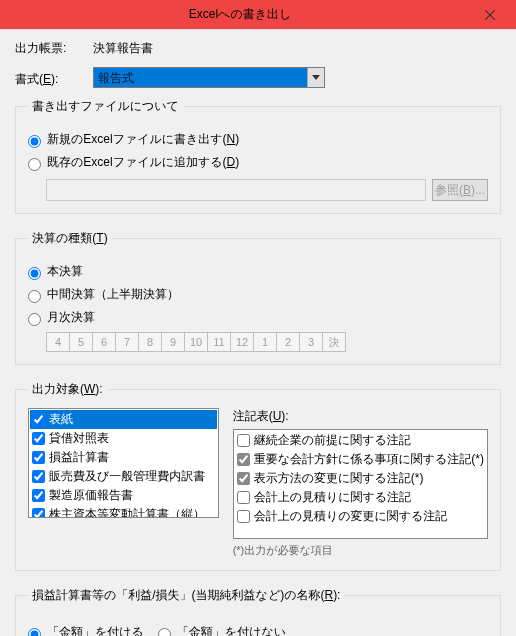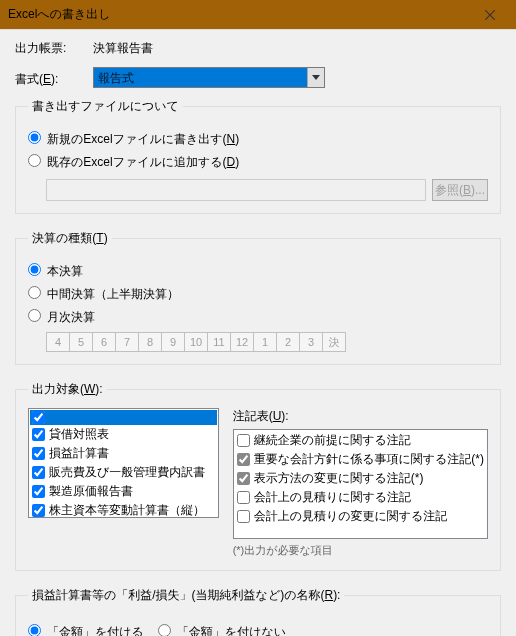--- a/index.html
+++ b/index.html
@@ -1,29 +1,29 @@
 <!DOCTYPE html>
 <html><head>
 <meta charset="utf-8">
 <style>
 * { box-sizing: border-box; margin: 0; padding: 0; }
 body { font-family: "MS UI Gothic", "Meiryo", sans-serif; font-size: 12px; background: #f0f0f0; width: 516px; height: 636px; overflow: hidden; }
-.titlebar { background: #a16207; height: 30px; display: flex; align-items: center; padding: 0 8px; border-bottom: 1px solid #ddd; }
+.titlebar { background: #ef4444; height: 30px; display: flex; align-items: center; padding: 0 8px; border-bottom: 1px solid #ddd; text-align: center; }
 .titlebar .title { flex: 1; }
 .titlebar .close { width: 36px; height: 24px; display: flex; align-items: center; justify-content: center; cursor: pointer; }
 .titlebar .close svg { width: 10px; height: 10px; }
 .content { padding: 10px 15px; }
 .row { display: flex; align-items: flex-end; margin-bottom: 10px; }
 .row .lbl { width: 78px; }
 .select-wrap { position: relative; display: inline-block; }
 .select-wrap select { width: 232px; height: 21px; background: #0078d7; color: #0f172a; border: 1px solid #7a7a7a; padding: 1px 18px 1px 4px; appearance: none; font-family: inherit; font-size: 12px; }
 .select-wrap .arrow { position: absolute; right: 1px; top: 1px; width: 17px; height: 19px; background: #e1e1e1; border-left: 1px solid #aaa; display: flex; align-items: center; justify-content: center; pointer-events: none; }
 fieldset { border: 1px solid #ddd; margin-bottom: 16px; padding: 10px 12px 12px 12px; position: relative; }
 legend { padding: 0 4px; background: #f0f0f0; }
-.radio-row { display: flex; align-items: flex-start; margin: 6px 0; }
+.radio-row { display: flex; align-items: flex-end; margin: 6px 0; }
 .radio-row input[type=radio] { margin-right: 6px; }
 .file-row { display: flex; align-items: center; margin-top: 8px; padding-left: 18px; }
 .file-input { flex: 1; height: 22px; border: 1px solid #ccc; background: #fafafa; padding: 2px 4px; font-family: inherit; font-size: 12px; }
 .file-input:disabled { background: #f0f0f0; color: #888; }
 .browse-btn { width: 56px; height: 22px; margin-left: 6px; background: #e1e1e1; border: 1px solid #adadad; font-family: inherit; font-size: 12px; }
 .browse-btn:disabled { color: #a0a0a0; }
 .months { display: flex; margin-top: 6px; padding-left: 18px; }
 .month-cell { width: 24px; height: 20px; border: 1px solid #c0c0c0; margin-left: -1px; display: flex; align-items: center; justify-content: center; font-size: 11px; color: #a0a0a0; background: #f5f5f5; }
 .month-cell:first-child { margin-left: 0; }
 .lists { display: flex; gap: 14px; }
@@ -119,20 +119,21 @@
       </div>
   </fieldset>
 
   <fieldset>
     <legend>出力対象(<u>W</u>):</legend>
     <div class="lists">
       <div class="list-col">
         <div class="listbox" id="outlist">
             <div class="list-item selected">
               <input type="checkbox" checked="" style="">
+              <span class="txt">表紙</span>
             </div>
             <div class="list-item">
               <input type="checkbox" checked="" style="">
               <span class="txt">貸借対照表</span>
             </div>
             <div class="list-item">
               <input type="checkbox" checked="" style="">
               <span class="txt">損益計算書</span>
             </div>
             <div class="list-item">

